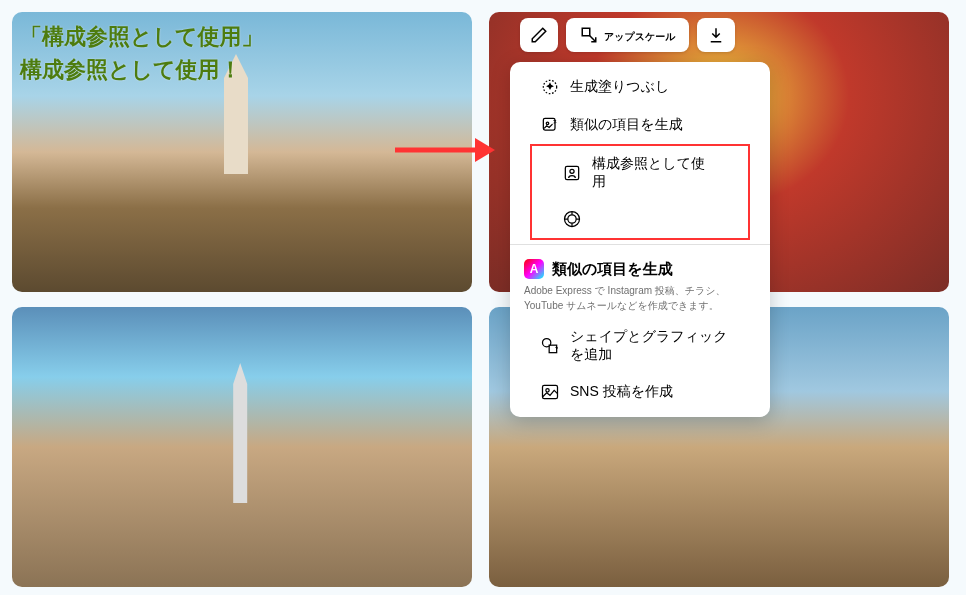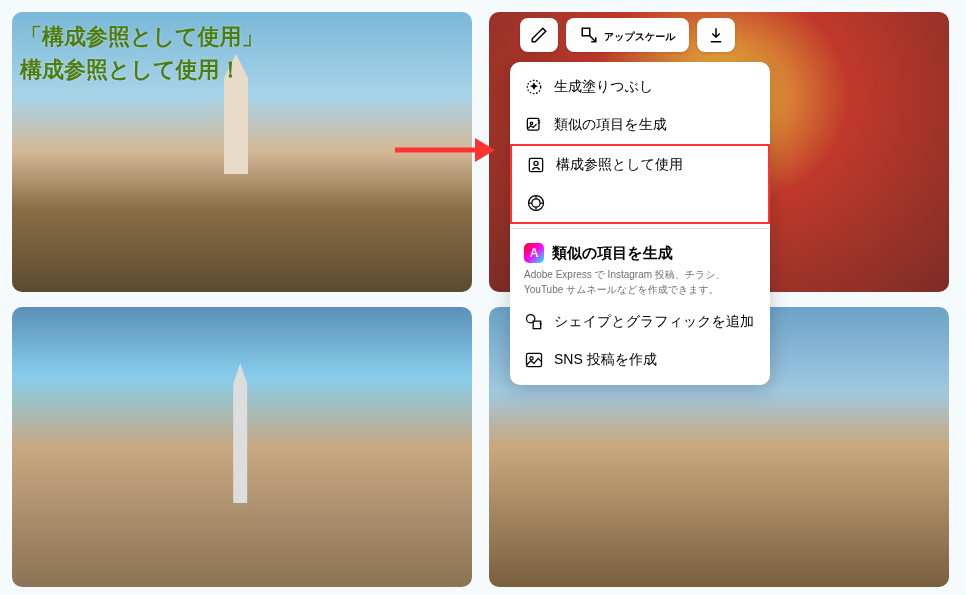--- a/index.html
+++ b/index.html
@@ -19,23 +19,23 @@
     .annotation-text { color: #4d7c0f; font-weight: 900; font-size: 22px; line-height: 1.5; text-shadow: 0 0 2px rgba(255,255,255,0.5); font-family: "Hiragino Sans", "Yu Gothic", sans-serif; }
     .arrow { position: absolute; top: 130px; left: 390px; z-index: 10; pointer-events: none; }
     .arrow svg { width: 110px; height: 40px; }
     
     .toolbar { position: absolute; top: 18px; left: 520px; display: flex; gap: 8px; z-index: 20; }
     .tool-btn { background: #fff; border: none; border-radius: 8px; padding: 8px 10px; display: flex; align-items: center; gap: 6px; cursor: pointer; box-shadow: 0 1px 3px rgba(0,0,0,0.15); }
     .tool-btn svg { width: 18px; height: 18px; }
     .upscale-btn { font-weight: 700; font-size: 10px; padding: 8px 14px; align-items: flex-end; }
     
     .menu { position: absolute; top: 62px; left: 510px; width: 260px; background: #fff; border-radius: 10px; box-shadow: 0 4px 20px rgba(0,0,0,0.2); z-index: 15; padding: 6px 0; }
-    .menu-item { display: flex; align-items: center; gap: 10px; padding: 9px 14px; font-size: 14px; cursor: pointer; }
+    .menu-item { display: flex; align-items: center; gap: 10px; padding: 9px 30px; font-size: 14px; cursor: pointer; }
     .menu-item svg, .menu-item .icon-circle { width: 20px; height: 20px; flex-shrink: 0; }
-    .highlight-box { border: 2px solid #ff3333; margin: 0 0; }
+    .highlight-box { border: 2px solid #ff3333; margin: 0 20px; }
     .divider { height: 1px; background: #e0e0e0; margin: 4px 0; }
     .section { padding: 10px 14px 6px; }
     .section-title { display: flex; align-items: center; gap: 8px; font-weight: 700; font-size: 15px; margin-bottom: 4px; }
     .section-desc { font-size: 10px; color: #707070; line-height: 1.5; }
     .adobe-logo { width: 20px; height: 20px; background: linear-gradient(135deg,#ff0000,#ff00ff,#00ffff); border-radius: 5px; display: flex; align-items: center; justify-content: center; color: #fff; font-weight: 900; font-size: 12px; }
   </style>
 </head>
 <body>
 
 <div class="gallery">

